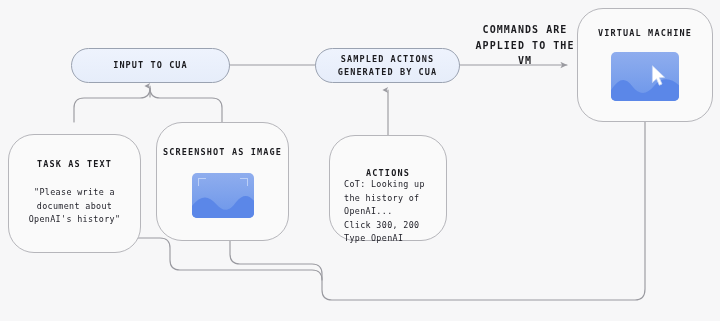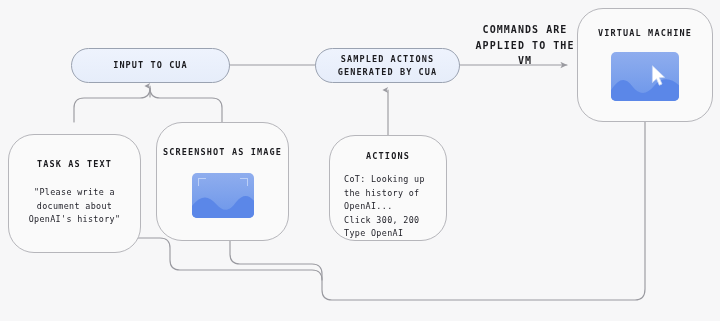--- a/index.html
+++ b/index.html
@@ -177,23 +177,23 @@
       <span class="bracket tl"></span>
       <span class="bracket tr"></span>
       <span class="bracket bl"></span>
       <span class="bracket br"></span>
       <svg class="hill" viewBox="0 0 62 26" preserveAspectRatio="none">
         <path d="M0,14 C9,3 16,3 24,12 C31,20 37,20 44,10 C51,1 57,3 62,9 L62,26 L0,26 Z" fill="#5b87e8"></path>
       </svg>
     </div>
   </div>
 
-  <div class="card" style="left:329px; top:135px; width:118px; height:106px; padding-top:15px;">
+  <div class="card" style="left:329px; top:135px; width:118px; height:106px; padding-top:32px;">
     <div class="card-title">ACTIONS</div>
-    <div class="card-body body-left" style="margin-top:12px; align-self:flex-start; padding-left:14px;">CoT: Looking up
+    <div class="card-body body-left" style="margin-top:0; align-self:flex-start; padding-left:14px;">CoT: Looking up
 the history of
 OpenAI...
 Click 300, 200
 Type OpenAI</div>
   </div>
 
   <div class="card" style="left:577px; top:8px; width:136px; height:114px; padding-top:19px;">
     <div class="card-title">VIRTUAL MACHINE</div>
     <div class="thumb" style="margin-top:14px; width:68px; height:49px;">
       <svg class="hill" viewBox="0 0 68 28" preserveAspectRatio="none">

